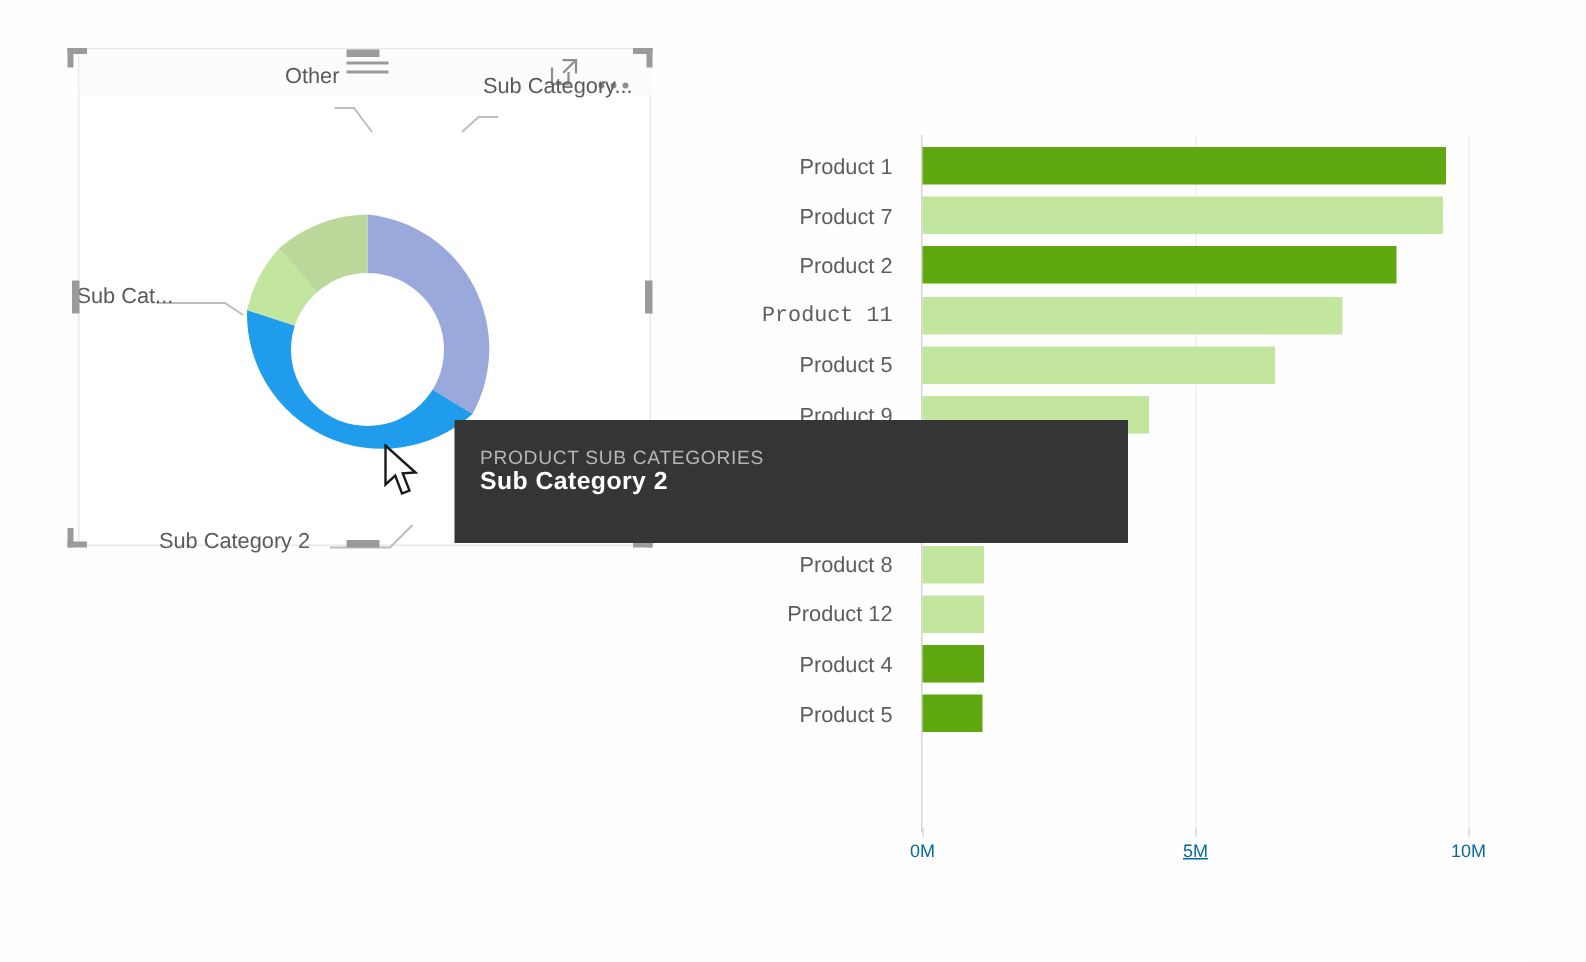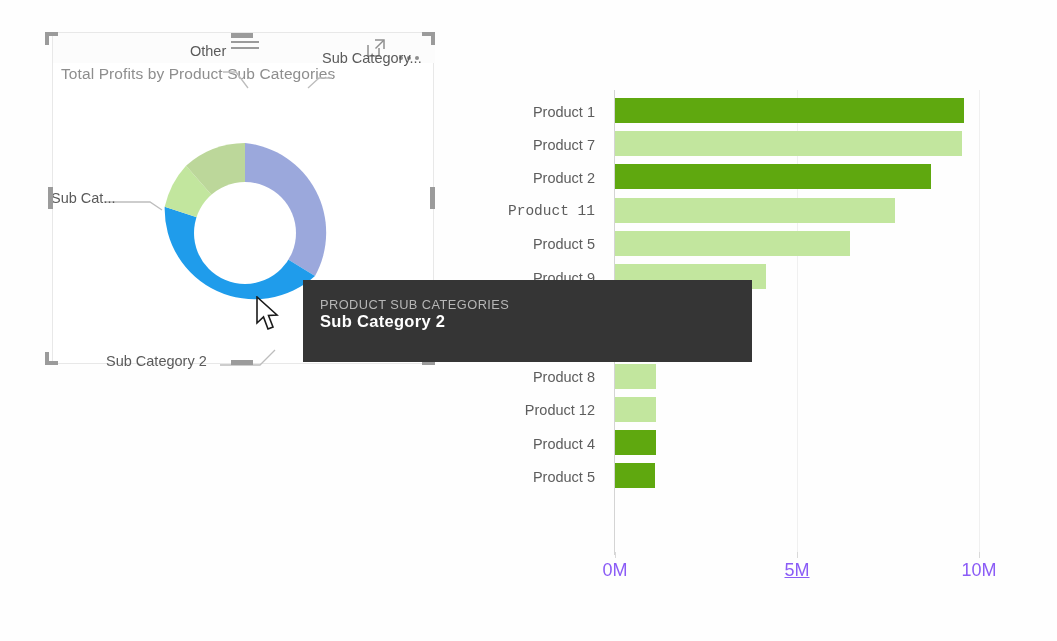--- a/index.html
+++ b/index.html
@@ -144,22 +144,22 @@
   .bar-rect {
     position: absolute;
     left: 110px;
     top: 3px;
     height: 25px;
   }
 
   .x-tick-label {
     position: absolute;
     top: 470px;
-    font-size: 18px;
-    color: #8b5cf6;
+    font-size: 12px;
+    color: #0369a1;
     transform: translateX(-50%);
     white-space: nowrap;
   }
 
   .x-tick-mark {
     position: absolute;
     top: 462px;
     width: 1px; height: 6px;
     background: #d9d9d9;
   }
@@ -215,21 +215,20 @@
           <path d="M8,1 L17,1 L17,10" fill="none" stroke="#8e8e8e" stroke-width="1.5"></path>
           <line x1="8.5" y1="9.5" x2="16.5" y2="1.5" stroke="#8e8e8e" stroke-width="1.5"></line>
         </svg>
       </div>
 
       <div id="more-options-icon" class="vis-hdr-icon">
         <i></i><i></i><i></i>
       </div>
     </div>
 
-    <div id="donut-title">Total Profits by Product Sub Categories</div>
 
     <div id="donut-chart-wrap">
       <svg id="donut-svg" width="190" height="190" viewBox="0 0 190 190">
 
         <path fill="#9BA8DC" d="M95,95 L95,5 A90,90 0 0,1 165.0,138.0 Z"></path>
 
         <path fill="#1F9CEB" d="M95,95 L165.0,138.0 A90,90 0 0,1 14.7,68.7 Z"></path>
 
         <path fill="#C2E69E" d="M95,95 L14.7,68.7 A90,90 0 0,1 36.0,27.7 Z"></path>
 

